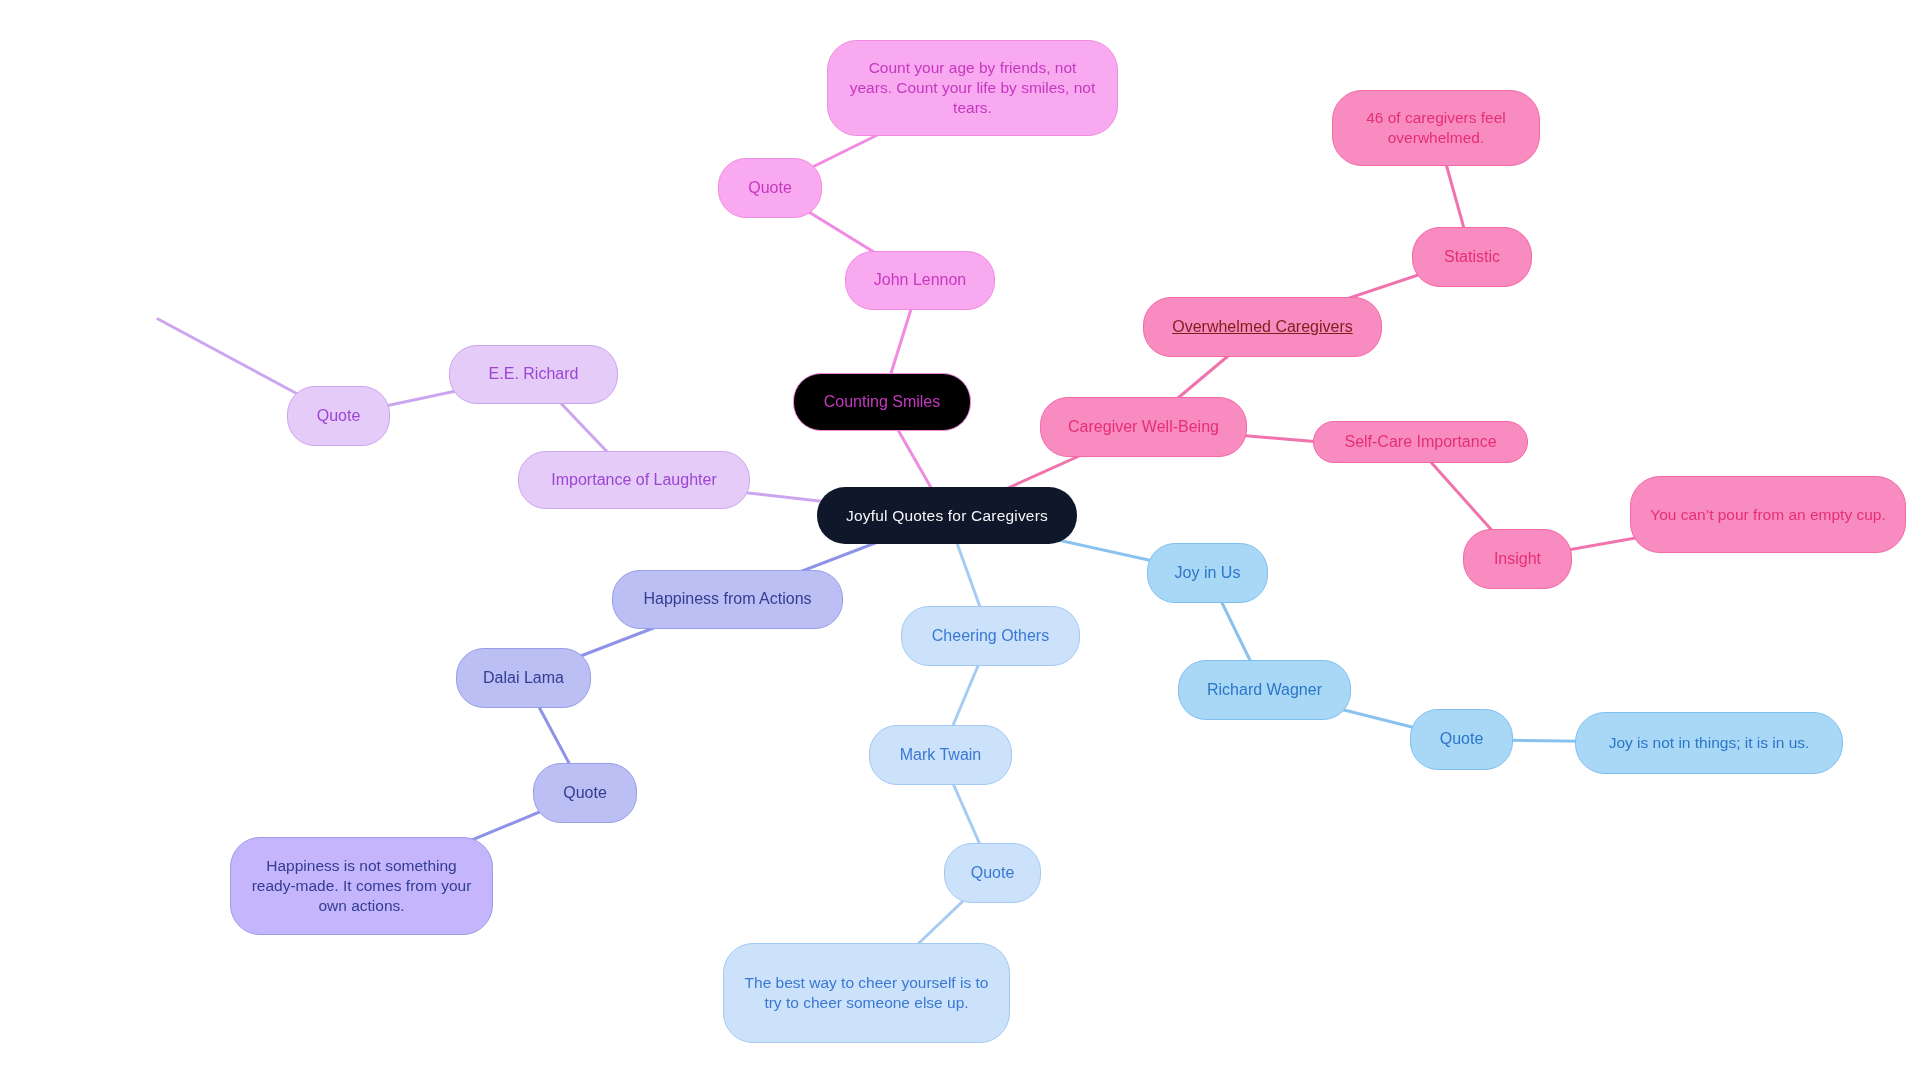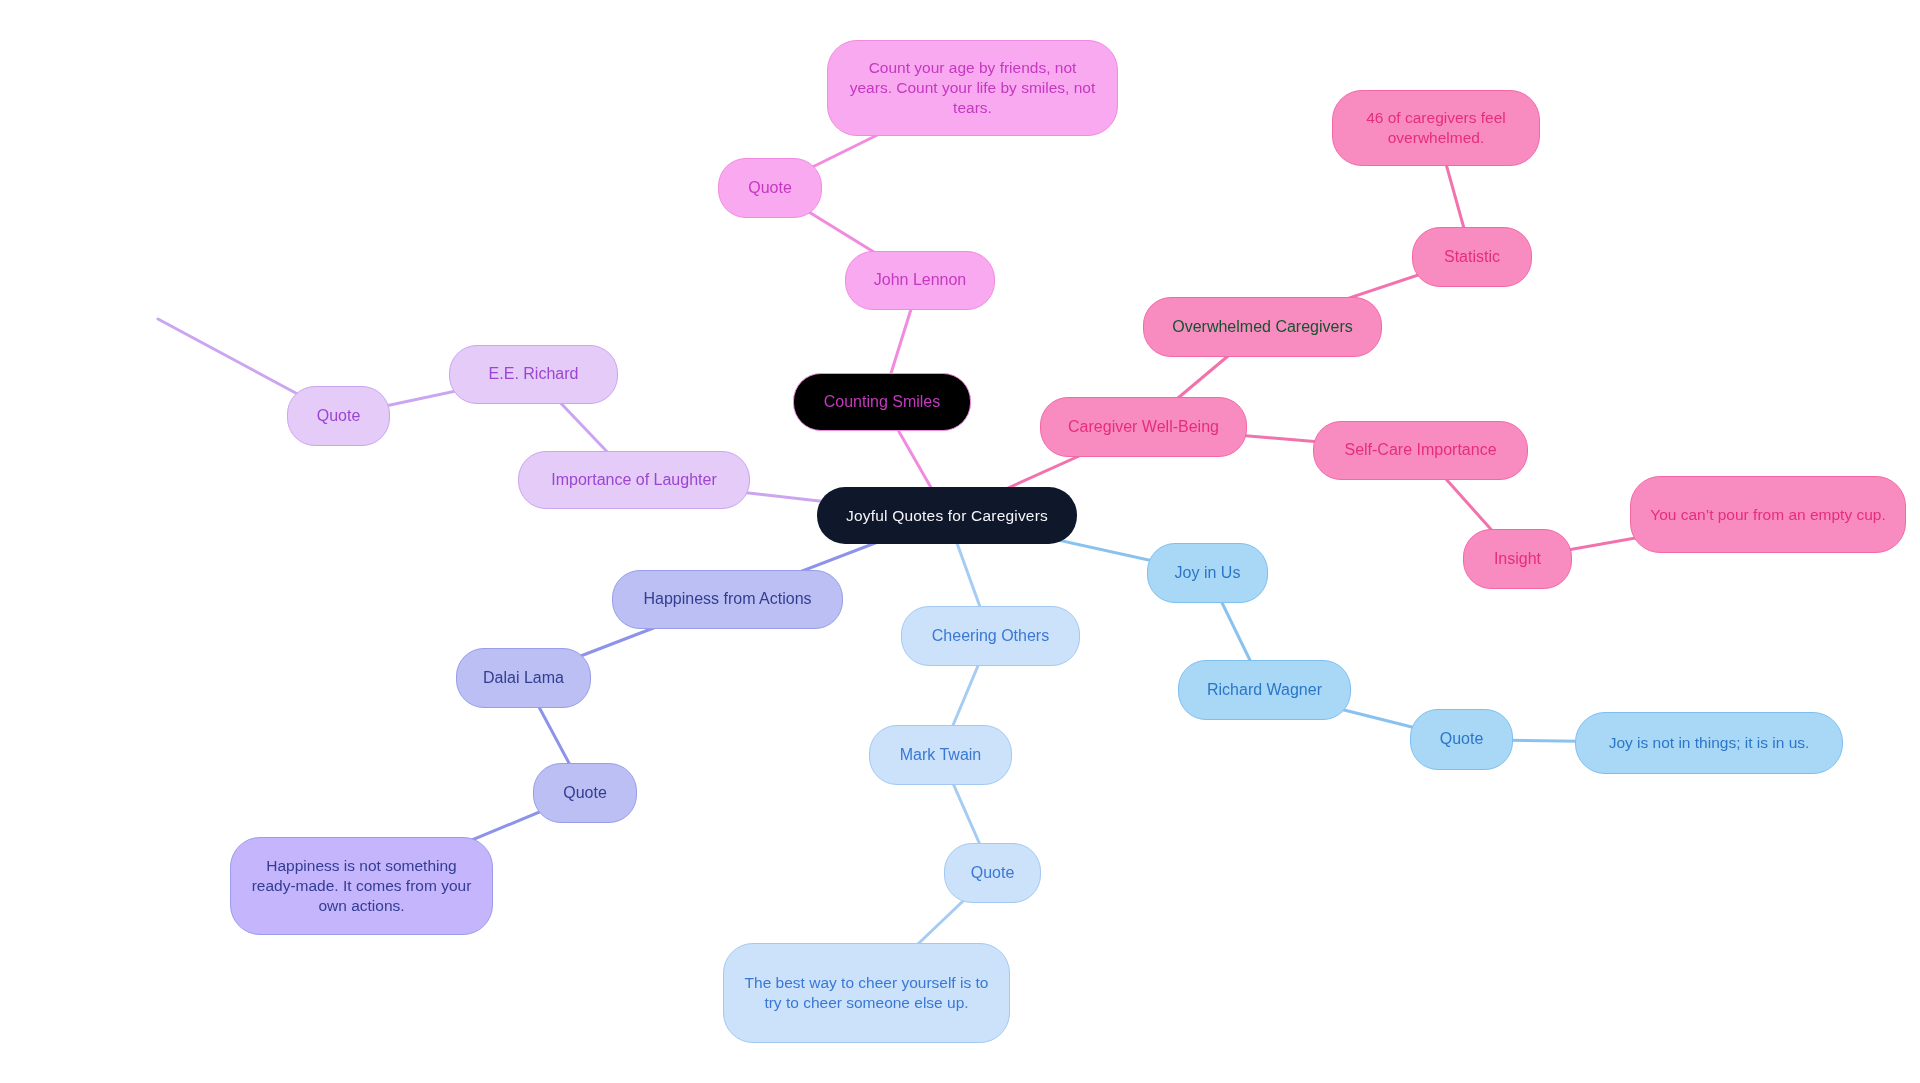--- a/index.html
+++ b/index.html
@@ -98,30 +98,30 @@
       </div>
       <div class="node" style="left: 449px; top: 345px; width: 169px; height: 59px; background: rgb(228, 203, 248); border-color: rgb(203, 165, 239); color: rgb(156, 69, 211);">
         <span>E.E. Richard</span>
       </div>
       <div class="node" style="left: 287px; top: 386px; width: 103px; height: 60px; background: rgb(228, 203, 248); border-color: rgb(203, 165, 239); color: rgb(156, 69, 211);">
         <span>Quote</span>
       </div>
       <div class="node" style="left: 1040px; top: 397px; width: 207px; height: 60px; background: rgb(248, 140, 193); border-color: rgb(244, 104, 166); color: rgb(230, 46, 120);">
         <span>Caregiver Well-Being</span>
       </div>
-      <div class="node" style="left: 1143px; top: 297px; width: 239px; height: 60px; background: rgb(248, 140, 193); border-color: rgb(244, 104, 166); color: #14532d;">
+      <div class="node" style="left: 1143px; top: 297px; width: 239px; height: 60px; background: rgb(248, 140, 193); border-color: rgb(244, 104, 166); color: #7f1d1d; text-decoration: underline;">
         <span>Overwhelmed Caregivers</span>
       </div>
       <div class="node" style="left: 1412px; top: 227px; width: 120px; height: 60px; background: rgb(248, 140, 193); border-color: rgb(244, 104, 166); color: rgb(230, 46, 120);">
         <span>Statistic</span>
       </div>
       <div class="node bubble" style="left: 1332px; top: 90px; width: 208px; height: 76px; background: rgb(248, 140, 193); border-color: rgb(244, 104, 166); color: rgb(230, 46, 120);">
         <span>46 of caregivers feel overwhelmed.</span>
       </div>
-      <div class="node" style="left: 1313px; top: 421px; width: 215px; height: 59px; background: rgb(248, 140, 193); border-color: rgb(244, 104, 166); color: rgb(230, 46, 120); text-align: right;">
+      <div class="node" style="left: 1313px; top: 421px; width: 215px; height: 42px; background: rgb(248, 140, 193); border-color: rgb(244, 104, 166); color: rgb(230, 46, 120); text-align: right;">
         <span>Self-Care Importance</span>
       </div>
       <div class="node" style="left: 1463px; top: 529px; width: 109px; height: 60px; background: rgb(248, 140, 193); border-color: rgb(244, 104, 166); color: rgb(230, 46, 120);">
         <span>Insight</span>
       </div>
       <div class="node bubble" style="left: 1630px; top: 476px; width: 276px; height: 77px; background: rgb(248, 140, 193); border-color: rgb(244, 104, 166); color: rgb(230, 46, 120);">
         <span>You can’t pour from an empty cup.</span>
       </div>
       <div class="node" style="left: 1147px; top: 543px; width: 121px; height: 60px; background: rgb(169, 216, 247); border-color: rgb(127, 191, 240); color: rgb(43, 118, 199);">
         <span>Joy in Us</span>

